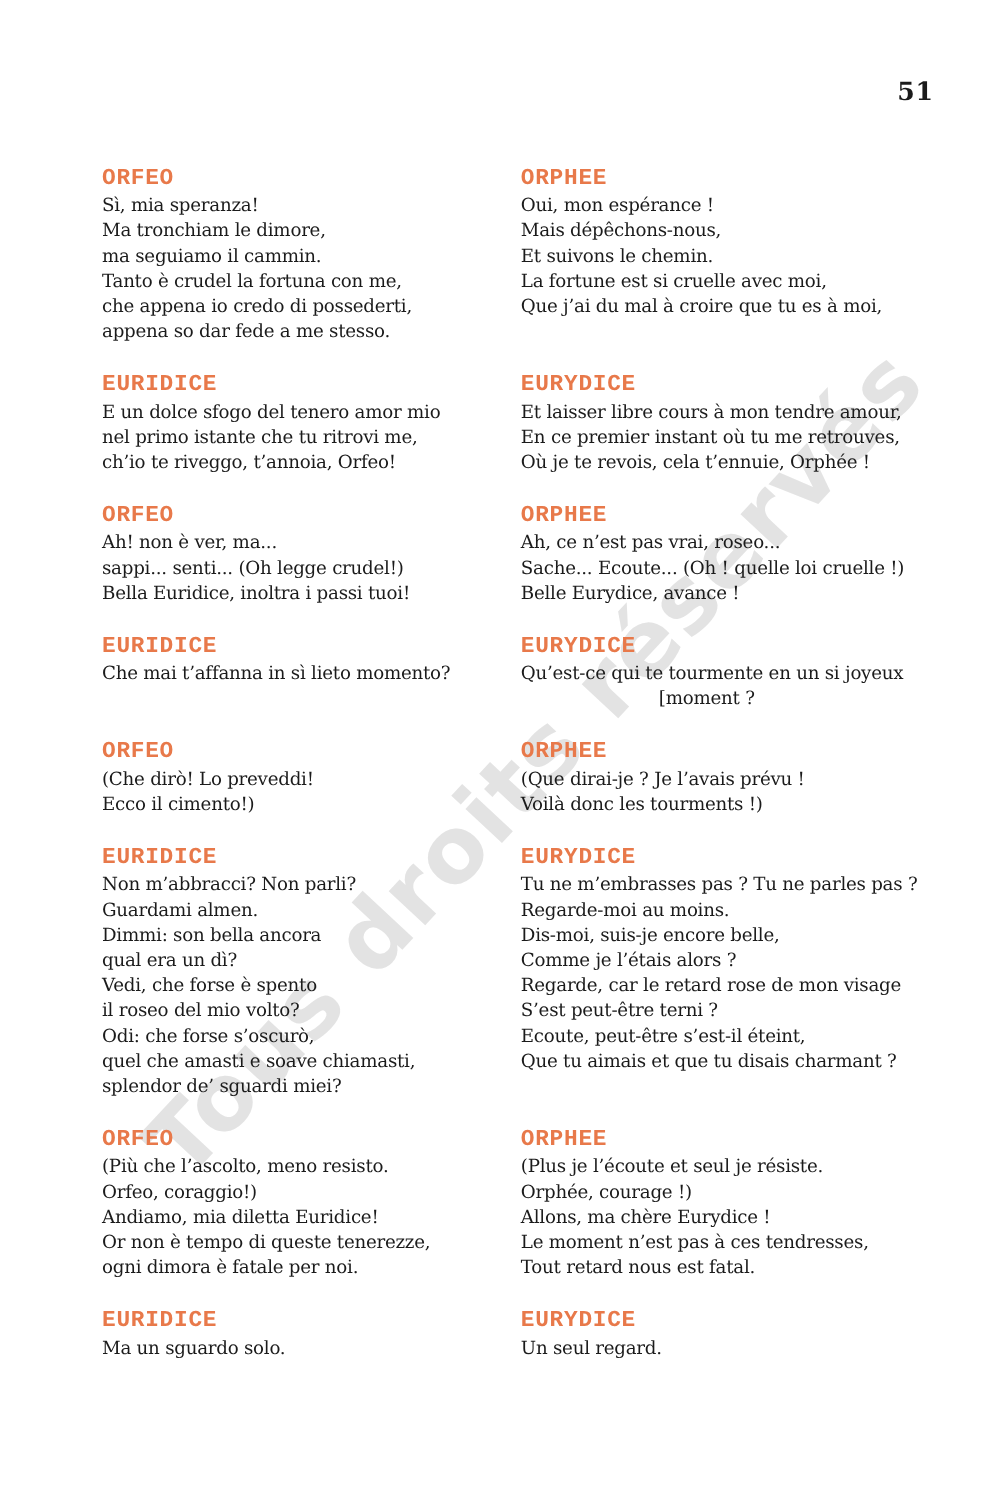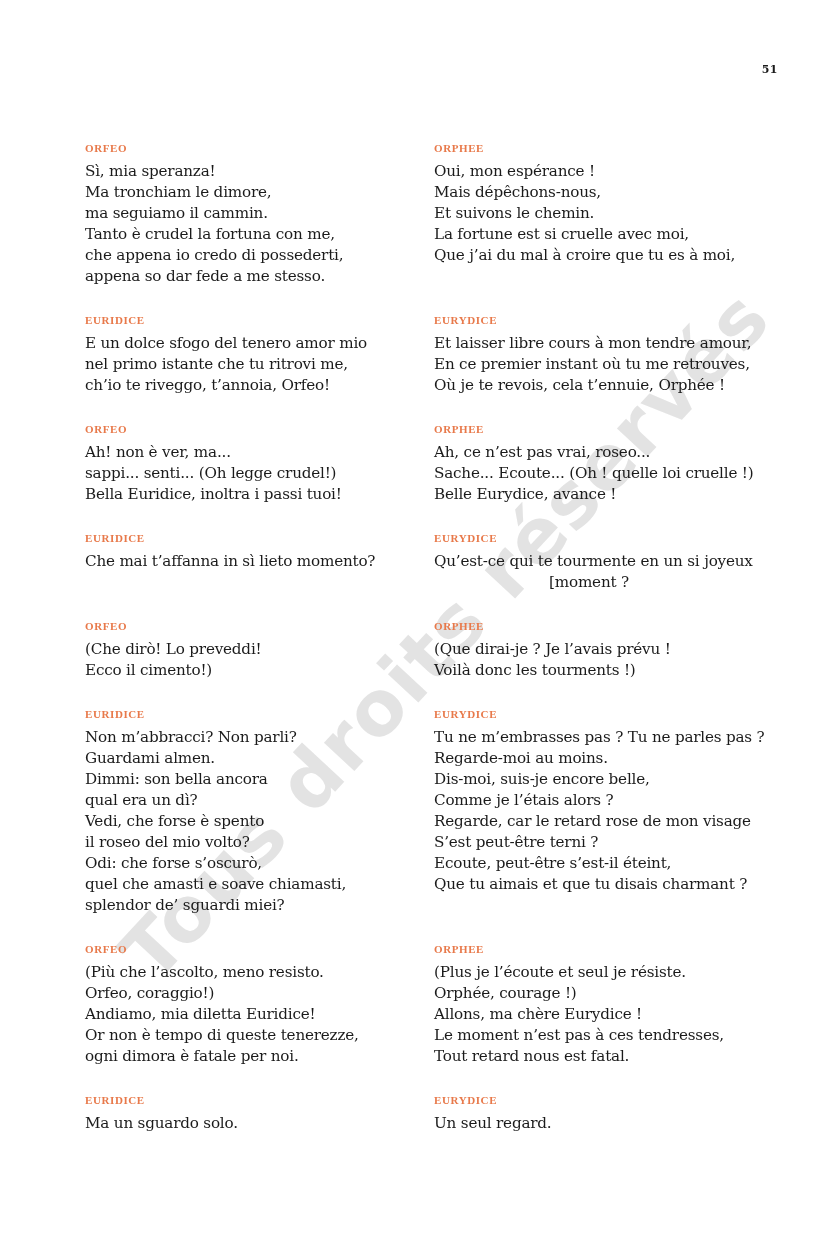--- a/index.html
+++ b/index.html
@@ -10,21 +10,21 @@
     height: 1240px;
     background: #ffffff;
     overflow: hidden;
     font-family: "DejaVu Serif", serif;
     color: var(--text-color, #1b1b1b);
   }
   .page-number {
     position: absolute;
     top: 63px;
     right: 49px;
-    font-size: 11px;
+    font-size: 21px;
     font-weight: 700;
     letter-spacing: 0.5px;
     color: #1b1b1b;
     font-family: "DejaVu Serif", serif;
     z-index: 2;
   }
   .watermark {
     position: absolute;
     left: 445px;
     top: 635px;
@@ -48,23 +48,23 @@
     z-index: 2;
   }
   .row {
     display: flex;
     margin-bottom: 23px;
   }
   .block { white-space: nowrap; }
   .block.left  { width: 349px; flex: 0 0 349px; }
   .block.right { width: 310px; flex: 0 0 310px; }
   .speaker {
-    font-family: Liberation Serif, serif;
+    font-family: Liberation Mono, monospace;
     font-weight: 700;
-    font-size: 11px;
+    font-size: 19px;
     line-height: 21px;
     letter-spacing: 0.6px;
     color: var(--accent-color, #e8794a);
     margin-bottom: 2px;
   }
   .line {
     font-size: 15.2px;
     line-height: 21px;
     letter-spacing: -0.2px;
   }

